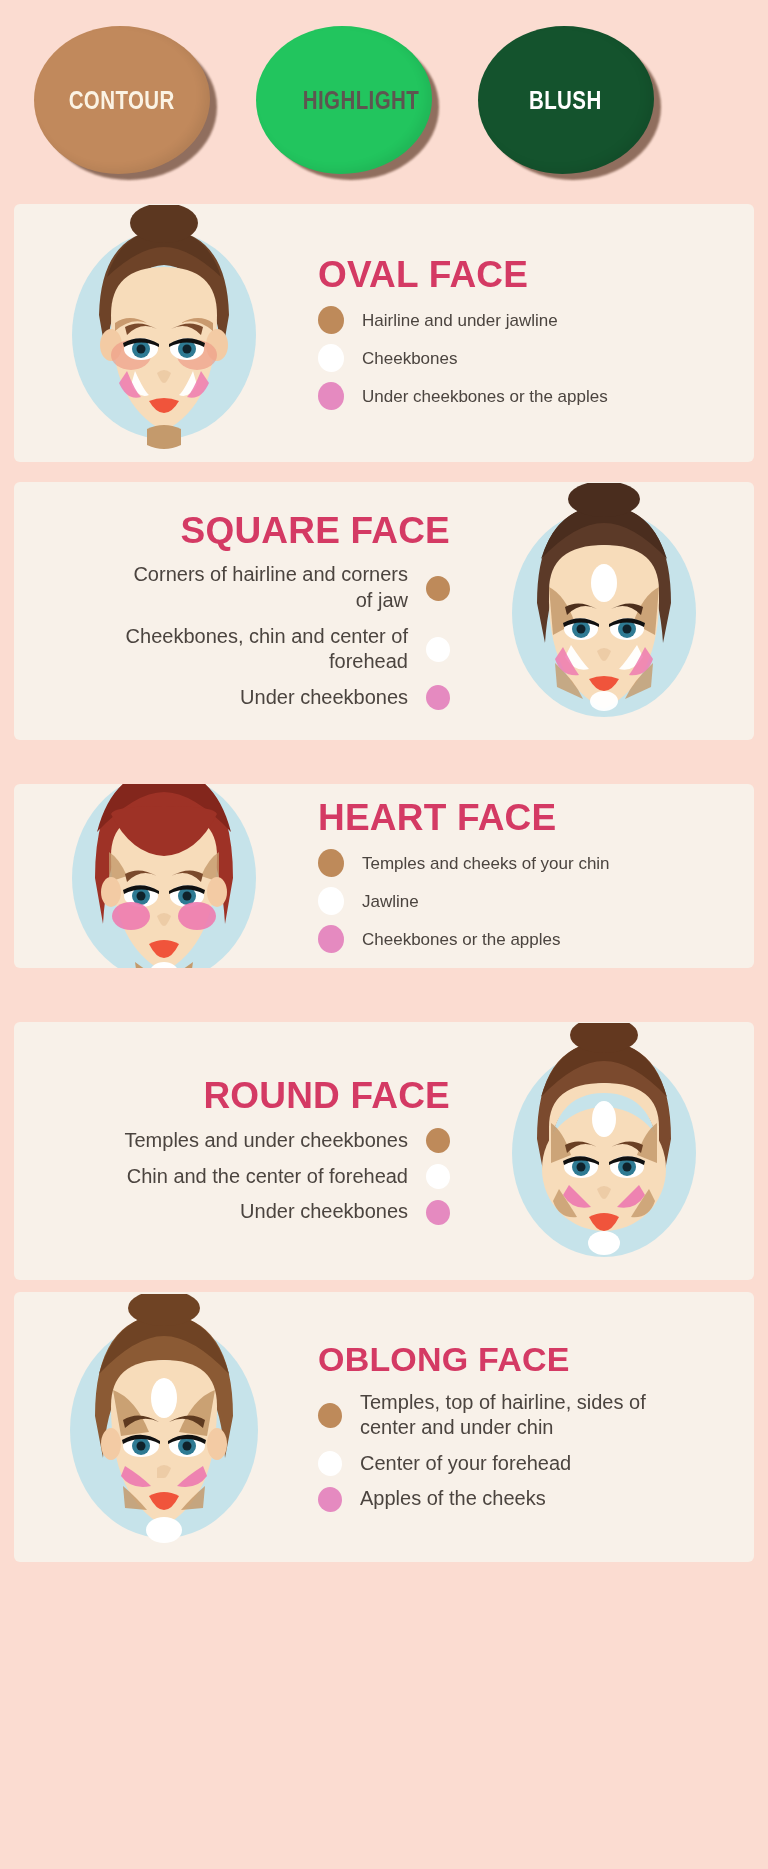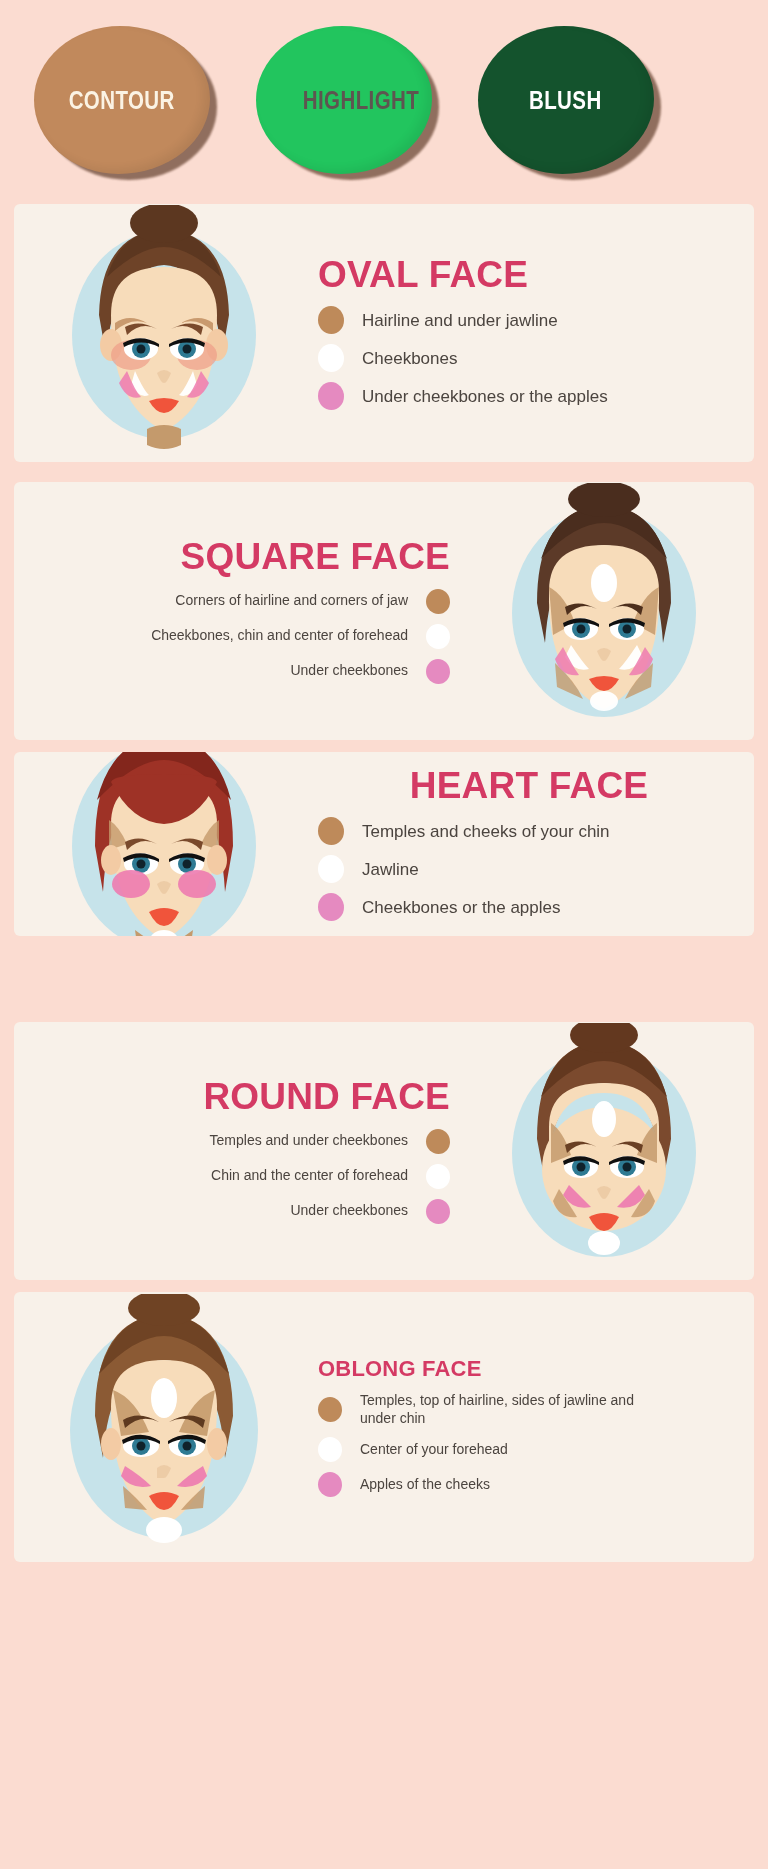--- a/index.html
+++ b/index.html
@@ -102,21 +102,21 @@
   .face-title {
     color: #D43A64;
     font-size: 37px;
     font-weight: bold;
     letter-spacing: .2px;
     line-height: 1.05;
     margin-bottom: 12px;
     white-space: nowrap;
   }
   .card.rtl .face-title { text-align: right; }
-  .card.small-title .face-title { font-size: 22px; }
+  .card.small-title .face-title { font-size: 34px; }
 
   .bullets { display: flex; flex-direction: column; gap: 10px; }
   .bullet {
     display: flex;
     align-items: center;
     gap: 18px;
   }
   .card.rtl .bullet { flex-direction: row-reverse; }
   .dot {
     flex: 0 0 auto;
@@ -124,21 +124,21 @@
     border-radius: 50% 50% 48% 52% / 50% 52% 48% 50%;
   }
   .dot.sm { width: 24px; height: 25px; }
   .bullet-text {
     font-size: 17px;
     color: #4B443F;
     line-height: 1.28;
     max-width: 300px;
   }
   .card.rtl .bullet-text { text-align: right; }
-  .card.tight .bullet-text { font-size: 14px; max-width: 290px; }
+  .card.tight .bullet-text { font-size: 20px; max-width: 290px; }
 
   
   .face-svg { display: block; }
 </style>
 </head>
 <body>
 
 <div class="page">
 
   <div class="swatch-row">
@@ -267,21 +267,21 @@
           </div>
           <div class="bullet">
             <span class="dot sm" style="background:#E58AC0"></span>
             <span class="bullet-text">Under cheekbones</span>
           </div>
         </div>
       </div>
     </div>
   </div>
 
-  <div class="card" style="top:752px; height:184px;text-align:center;">
+  <div class="card" style="top:784px; height:184px;">
     <div class="card-inner">
       <div class="face-col">
         <svg class="face-svg" width="250" height="256" viewBox="0 0 250 256">
           <ellipse cx="125" cy="130" rx="92" ry="104" fill="#C6E3EA"></ellipse>
           <path d="M56 130 Q56 24 125 20 Q194 24 194 130 L186 176 Q180 70 125 66 Q70 70 64 176 Z" fill="#9E3226"></path>
           <path d="M125 20 Q176 22 192 84 Q154 44 125 44 Q96 44 58 84 Q74 22 125 20 Z" fill="#83261C"></path>
           <ellipse cx="125" cy="14" rx="36" ry="18" fill="#83261C"></ellipse>
           <path d="M72 108 Q72 196 125 224 Q178 196 178 108 Q178 64 125 64 Q72 64 72 108 Z" fill="#F7DCBA"></path>
           <path d="M72 66 Q92 106 125 108 Q158 106 178 66 Q176 58 125 58 Q74 58 72 66 Z" fill="#9E3226"></path>
           <path d="M70 104 Q80 110 88 128 L70 134 Z" fill="#C49A6C" opacity=".8"></path>
@@ -409,21 +409,21 @@
           <path d="M118 174 Q125 168 132 174 Q128 184 125 184 Q122 184 118 184 Z" fill="#E8C49E" opacity=".7"></path>
           <path d="M110 202 Q125 194 140 202 Q133 216 125 216 Q117 216 110 202 Z" fill="#F0543B"></path>
           <ellipse cx="125" cy="236" rx="18" ry="13" fill="#fff"></ellipse>
         </svg>
       </div>
       <div class="text-col">
         <div class="face-title">OBLONG FACE</div>
         <div class="bullets">
           <div class="bullet">
             <span class="dot sm" style="background:#BE8A5A"></span>
-            <span class="bullet-text">Temples, top of hairline, sides of jawline and under chin</span>
+            <span class="bullet-text">Temples, top of hairline, sides of center and under chin</span>
           </div>
           <div class="bullet">
             <span class="dot sm" style="background:#FFFFFF"></span>
             <span class="bullet-text">Center of your forehead</span>
           </div>
           <div class="bullet">
             <span class="dot sm" style="background:#E58AC0"></span>
             <span class="bullet-text">Apples of the cheeks</span>
           </div>
         </div>

